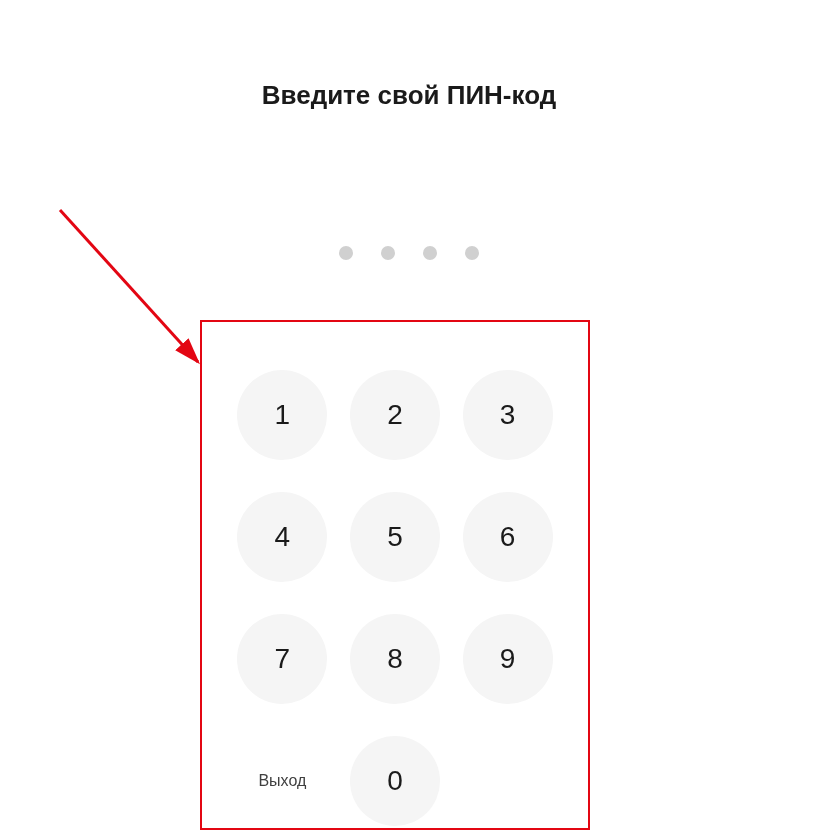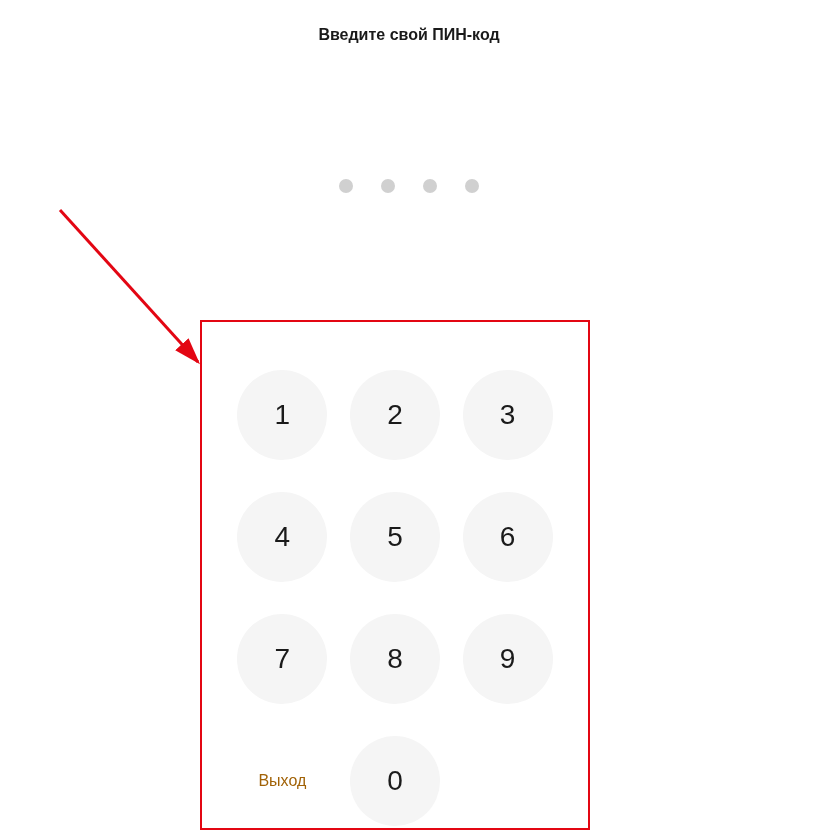--- a/index.html
+++ b/index.html
@@ -9,24 +9,24 @@
     }
     body {
       font-family: 'Segoe UI', Arial, sans-serif;
       background: #ffffff;
       width: 818px;
       height: 840px;
       position: relative;
     }
     .title {
       text-align: center;
-      font-size: 16px;
+      font-size: 26px;
       font-weight: 600;
       color: #1a1a1a;
-      padding-top: 26px;
+      padding-top: 80px;
     }
     .pin-dots {
       display: flex;
       justify-content: center;
       gap: 28px;
       margin-top: 135px;
     }
     .pin-dot {
       width: 14px;
       height: 14px;
@@ -60,21 +60,21 @@
       justify-content: center;
       font-size: 28px;
       font-weight: 400;
       color: #1a1a1a;
       cursor: pointer;
       border: none;
       font-family: inherit;
     }
     .exit-button {
       font-size: 16px;
-      color: #a16207;
+      color: #404040;
       background: none;
       border: none;
       cursor: pointer;
       font-family: inherit;
       justify-self: center;
     }
     .empty-cell {
       width: 90px;
       height: 90px;
     }

